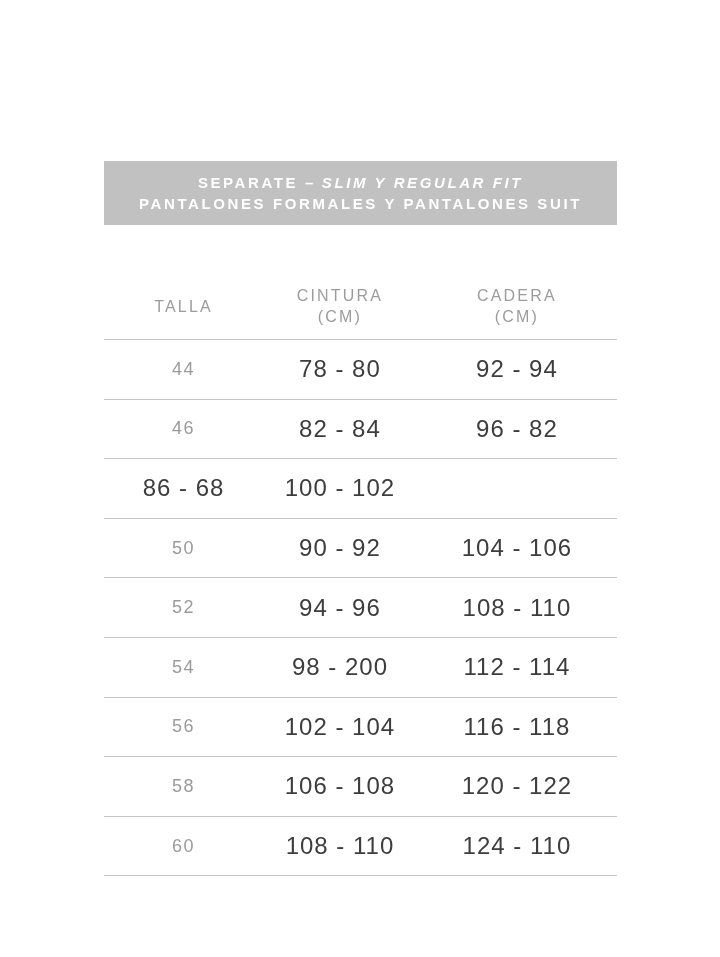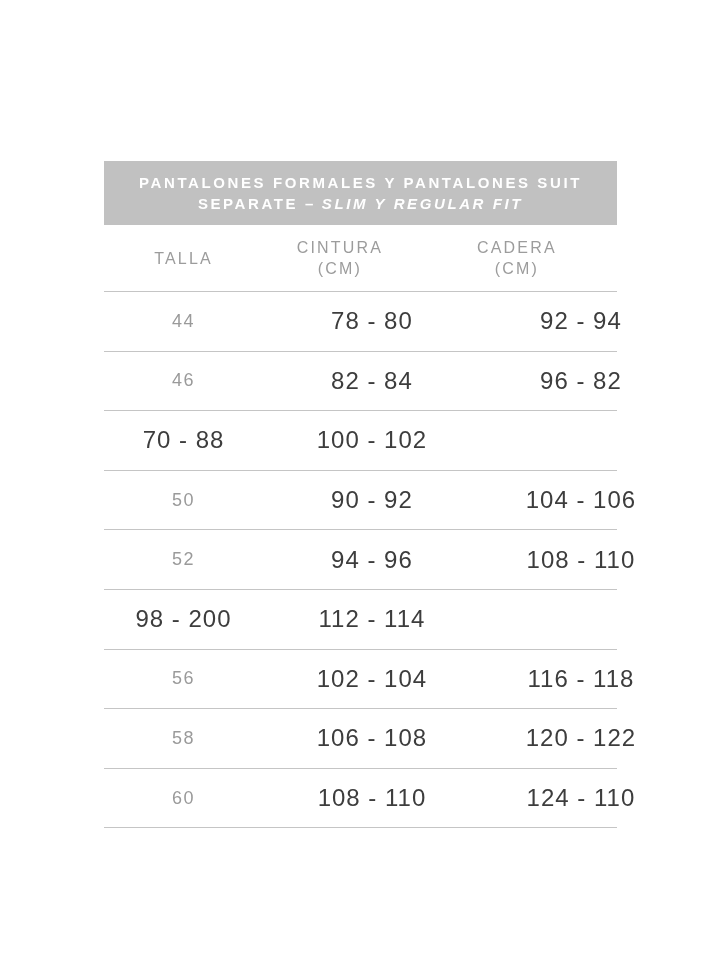--- a/index.html
+++ b/index.html
@@ -36,63 +36,63 @@
   .banner-line .title-italic {
     font-style: italic;
     margin-left: 0.4em;
   }
 
   
   .grid-head {
     height: 66px;
     display: grid;
     grid-template-columns: 31% 30% 39%;
+    margin-top: 48px;
   }
   .th {
     display: flex; flex-direction: column;
     justify-content: center; align-items: center;
     color: var(--column-header-text, #9c9c9c);
     font-size: 16px;
     letter-spacing: 2.2px;
     line-height: 21px;
     text-align: center;
   }
 
   
   .rows { border-bottom: 1px solid var(--row-divider, #c5c5c5); }
   .row {
     height: 59.6px;
     display: grid;
     grid-template-columns: 31% 30% 39%;
     align-items: center;
     text-align: center;
     border-top: 1px solid var(--row-divider, #c5c5c5);
-    gap: 32px;
   }
   .cell-size {
     color: var(--size-text, #9a9a9a);
     font-size: 18px;
     letter-spacing: 1.5px;
   }
   .cell-val {
     color: var(--value-text, #3d3d3d);
     font-size: 24px;
     letter-spacing: 1px;
   }
 </style>
 </head>
 <body>
 
 <div class="sheet">
 
   <div class="banner">
-    <div class="banner-line">PANTALONES FORMALES Y PANTALONES SUIT</div>
     <div class="banner-line">
       <span>SEPARATE –</span><span class="title-italic">SLIM Y REGULAR FIT</span>
     </div>
+    <div class="banner-line">PANTALONES FORMALES Y PANTALONES SUIT</div>
   </div>
 
   <div class="grid-head">
     <div class="th">
       <span>TALLA</span>
     </div>
     <div class="th">
       <span>CINTURA</span>
       <span>(CM)</span>
     </div>
@@ -109,37 +109,38 @@
     <div class="cell-val">92 - 94</div>
   </div>
 
   <div class="row">
     <div class="cell-size">46</div>
     <div class="cell-val">82 - 84</div>
     <div class="cell-val">96 - 82</div>
   </div>
 
   <div class="row">
-    <div class="cell-val">70 - 88</div>
+    <div class="cell-val">86 - 68</div>
     <div class="cell-val">100 - 102</div>
   </div>
 
   <div class="row">
     <div class="cell-size">50</div>
     <div class="cell-val">90 - 92</div>
     <div class="cell-val">104 - 106</div>
   </div>
 
   <div class="row">
     <div class="cell-size">52</div>
     <div class="cell-val">94 - 96</div>
     <div class="cell-val">108 - 110</div>
   </div>
 
   <div class="row">
+    <div class="cell-size">54</div>
     <div class="cell-val">98 - 200</div>
     <div class="cell-val">112 - 114</div>
   </div>
 
   <div class="row">
     <div class="cell-size">56</div>
     <div class="cell-val">102 - 104</div>
     <div class="cell-val">116 - 118</div>
   </div>
 

